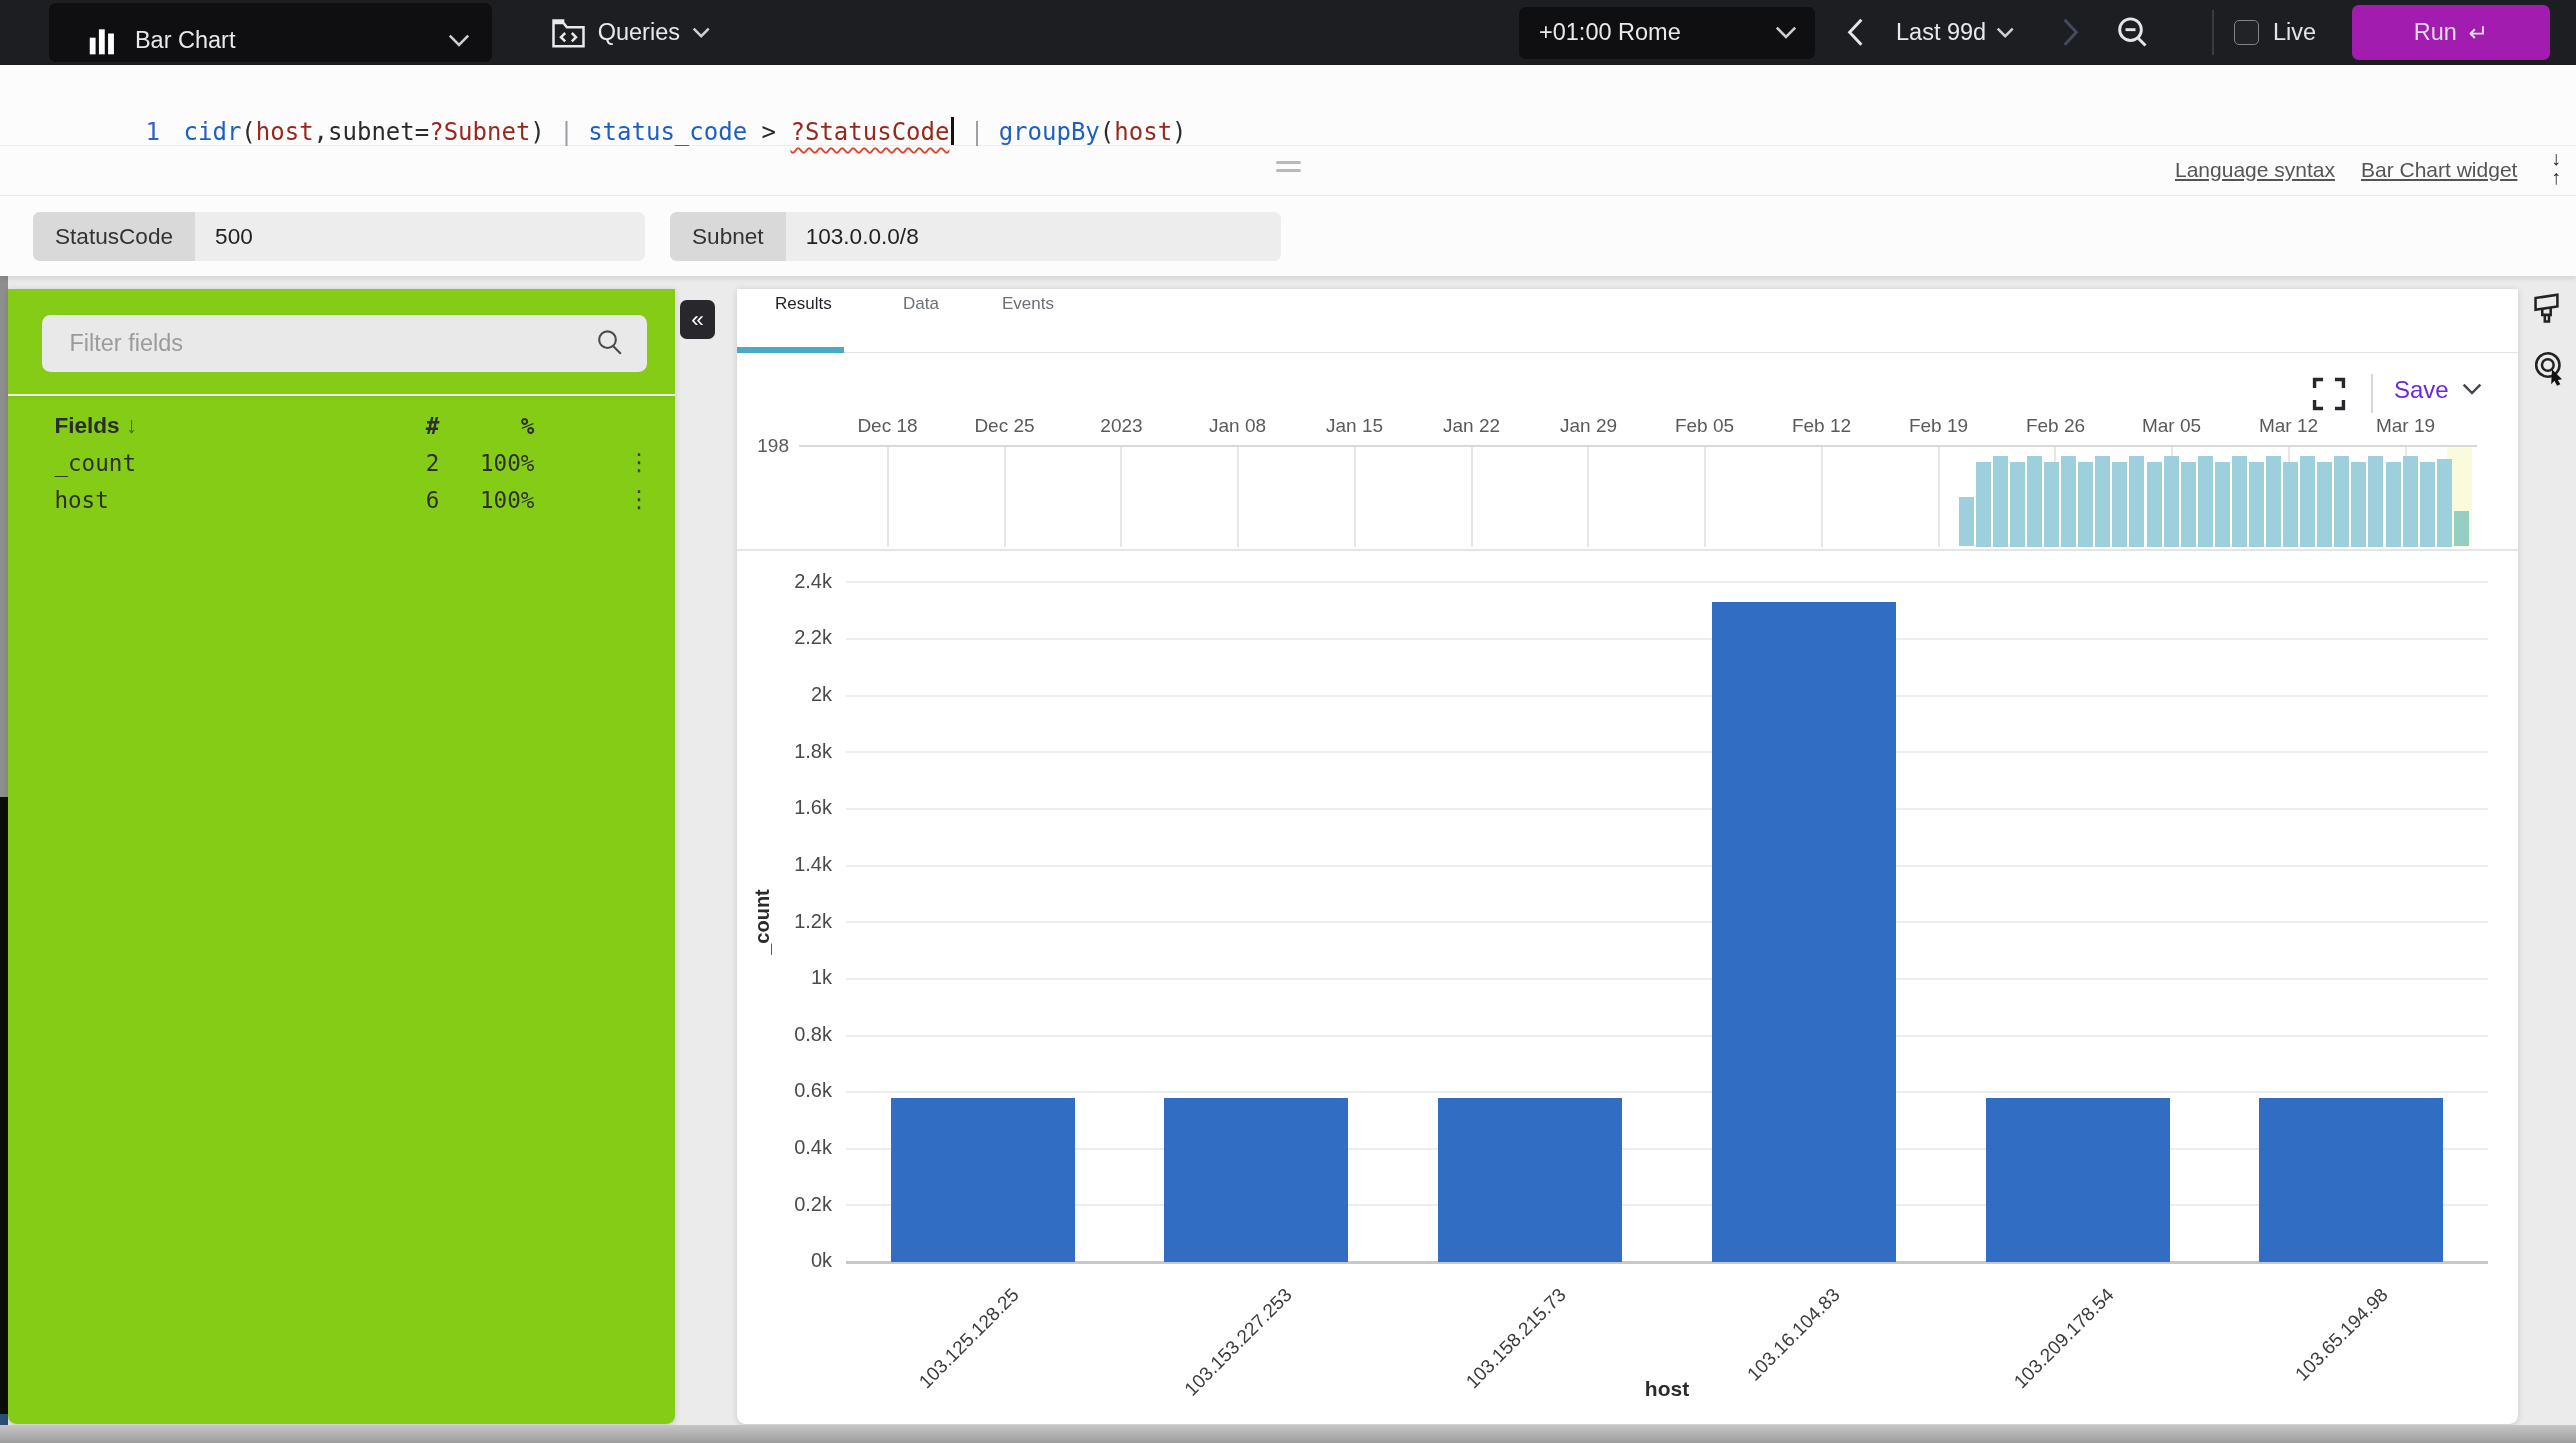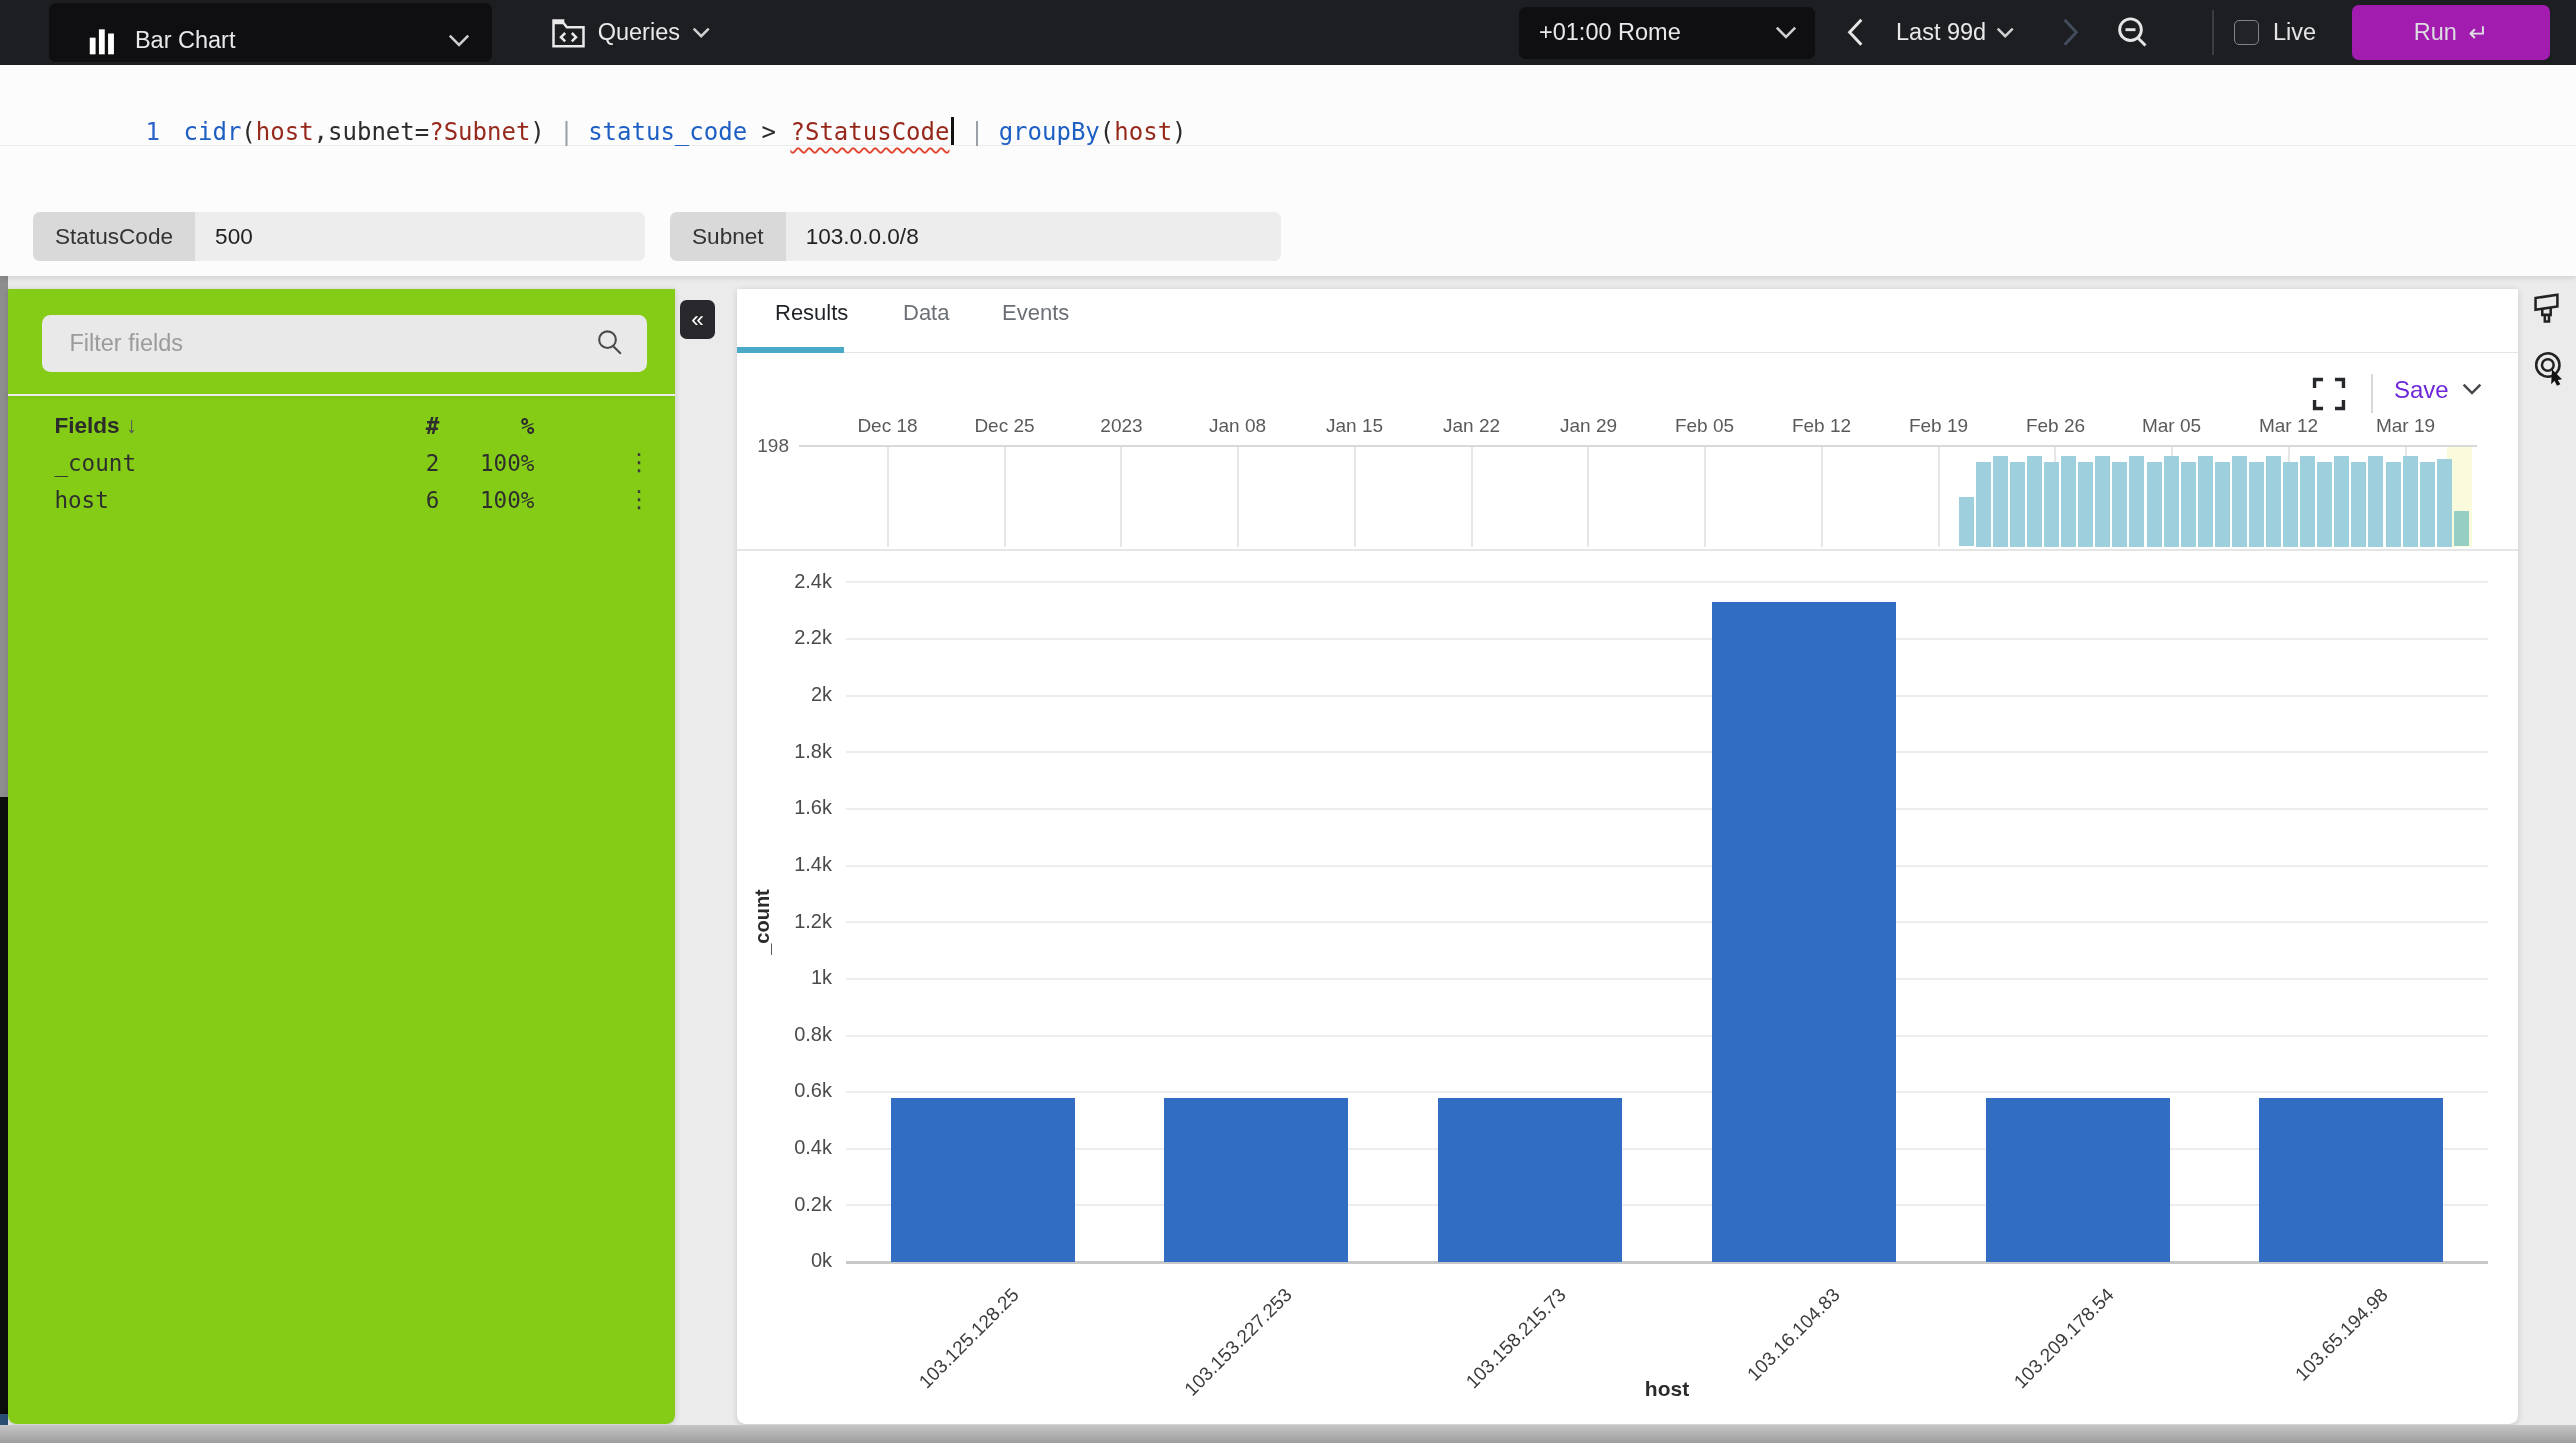--- a/index.html
+++ b/index.html
@@ -70,21 +70,21 @@
   .fld-name { left:46px; }
   .fld-count { left:356px; width:75px; text-align:right; }
   .fld-pct { left:442px; width:84px; text-align:right; }
   .fld-kebab { position:absolute; left:618px; width:25px; text-align:center; font-size:23.5px; color:#3c3c3c; cursor:pointer; }
   #collapse-fields-btn { position:absolute; left:680px; top:300px; width:35px; height:39px; background:#28282c; color:#fff; border:none;
                          border-radius:6.7px; font-size:22.6px; cursor:pointer; font-family:"Liberation Sans",sans-serif; }
 
   
   #results-panel { position:absolute; left:737px; top:289px; width:1781px; height:1135px; background:#fff; border-radius:0 0 8.4px 8.4px; box-shadow:0 1.7px 6.7px rgba(0,0,0,.15); }
   #tabs-row { position:absolute; left:0; top:0; width:1781px; height:64px; border-bottom:1.7px solid #e4e4e4; }
-  .tab { position:absolute; top:11px; font-size:22px; color:#6b7076; cursor:pointer; }
+  .tab { position:absolute; top:5px; font-size:17px; color:#6b7076; cursor:pointer; }
   .tab.active { color:#1f2328; }
   #tab-0 { left:38px; } #tab-1 { left:166px; } #tab-2 { left:265px; }
   #tab-underline { position:absolute; left:0; top:58px; width:107px; height:5.9px; }
   #results-toolbar { position:absolute; left:1575px; top:80px; width:193px; height:50px; }
   #fullscreen-btn { position:absolute; left:0; top:8.4px; cursor:pointer; }
   #toolbar-div { position:absolute; left:59px; top:5px; width:1.7px; height:39px; background:#d8d8d8; }
   #save-btn { position:absolute; left:82px; top:6.7px; display:flex; align-items:center; gap:13.4px; font-size:24px; color:#6d28d9; cursor:pointer; }
 
   
   #timeline-ymax { position:absolute; left:0; top:146px; width:52px; text-align:right; font-size:19px; color:#5a5a5a; }
@@ -183,20 +183,29 @@
       <span>Run</span>
       <span>↵</span>
     </button>
   </header>
 
   <section id="query-sheet">
     <div id="query-row">
       <div id="query-line">
         <span id="line-no">1</span><span id="query-code"><span class="tok-function">cidr</span><span class="tok-plain">(</span><span class="tok-string">host</span><span class="tok-plain">,</span><span class="tok-plain">subnet</span><span class="tok-plain">=</span><span class="tok-param">?Subnet</span><span class="tok-plain">)</span><span class="tok-pipe"> | </span><span class="tok-function">status_code</span><span class="tok-plain"> &gt; </span><span class="tok-param-error">?StatusCode</span><span class="caret"></span><span class="tok-pipe"> | </span><span class="tok-function">groupBy</span><span class="tok-plain">(</span><span class="tok-string">host</span><span class="tok-plain">)</span></span>
       </div>
+    </div>
+    <div id="links-row">
+      <div id="drag-handle">
+          <i></i>
+          <i></i>
+        </div>
+      <a class="editor-link" id="link-syntax">Language syntax</a>
+      <a class="editor-link" id="link-widget">Bar Chart widget</a>
+      <div id="collapse-editor">↓<br>↑</div>
     </div>
     <div id="params-row">
       <div class="param-chip" id="param-0">
         <span class="pname">StatusCode</span>
         <span class="pval">500</span>
       </div>
       <div class="param-chip" id="param-1">
         <span class="pname">Subnet</span>
         <span class="pval">103.0.0.0/8</span>
       </div>

